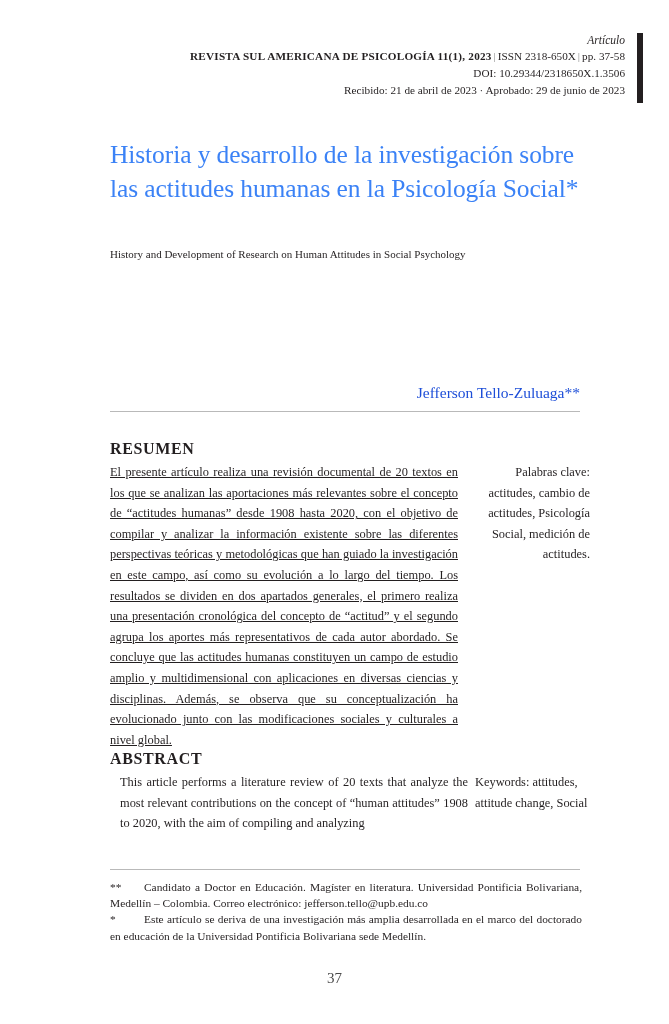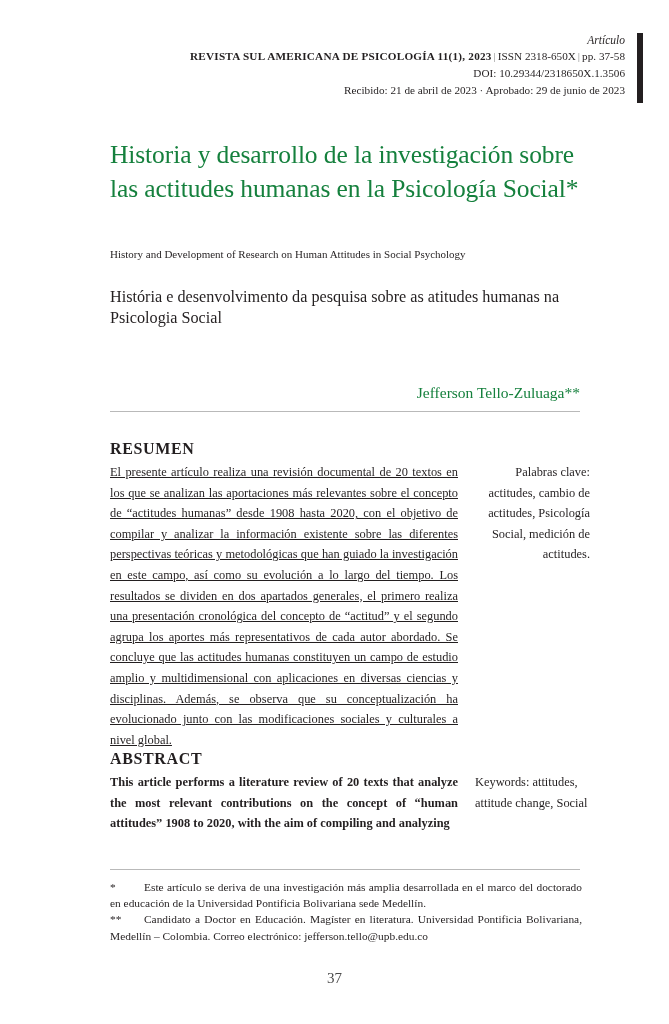--- a/index.html
+++ b/index.html
@@ -68,21 +68,21 @@
   .title-block {
     position: absolute;
     left: 110px;
     top: 138px;
     width: 470px;
   }
   .title-main {
     font-size: 25.5px;
     line-height: 34px;
     font-weight: normal;
-    color: #15803d;
+    color: #3b82f6;
     margin: 0;
     letter-spacing: -0.1px;
   }
   .title-en {
     font-size: 11px;
     line-height: 21.5px;
     margin: 0;
     padding-top: 38px;
     font-weight: normal;
     color: #231f20;
@@ -97,21 +97,21 @@
   }
 
   
   .author-line {
     position: absolute;
     left: 110px;
     top: 384px;
     width: 470px;
     text-align: right;
     font-size: 15.5px;
-    color: #15803d;
+    color: #1d4ed8;
   }
   .rule-author {
     position: absolute;
     left: 110px;
     top: 411px;
     width: 470px;
     height: 1px;
     background: #b9b9b9;
   }
 
@@ -146,24 +146,23 @@
     position: absolute;
     left: 475px;
     top: 462px;
     width: 115px;
     text-align: right;
   }
 
   #abstract-heading { position: absolute; left: 110px; top: 750px; }
   #abstract-text {
     position: absolute;
-    left: 110px;
+    left: 120px;
     top: 772px;
     width: 348px;
-    font-weight: bold;
   }
   #keywords-en {
     position: absolute;
     left: 475px;
     top: 772px;
     width: 120px;
   }
 
   
   .rule-footnote {
@@ -214,39 +213,38 @@
       <span class="jname">REVISTA SUL AMERICANA DE PSICOLOGÍA 11(1), 2023</span><span class="sep">|</span><span>ISSN 2318-650X</span><span class="sep">|</span><span>pp. 37-58</span>
     </div>
     <div class="doi-line">DOI: 10.29344/2318650X.1.3506</div>
     <div class="dates-line">Recibido: 21 de abril de 2023 · Aprobado: 29 de junio de 2023</div>
   </div>
   <div class="header-bar"></div>
 
   <div class="title-block">
     <h1 class="title-main">Historia y desarrollo de la investigación sobre las actitudes humanas en la Psicología Social*</h1>
     <p class="title-en">History and Development of Research on Human Attitudes in Social Psychology</p>
-    <p class="title-pt">História e desenvolvimento da pesquisa sobre as atitudes humanas na Psicologia Social</p>
   </div>
 
   <div class="author-line">Jefferson Tello-Zuluaga**</div>
   <div class="rule-author"></div>
 
   <div class="section-heading" id="resumen-heading">RESUMEN</div>
   <div class="abs-body" id="resumen-text">El presente artículo realiza una revisión documental de 20 textos en los que se analizan las aportaciones más relevantes sobre el concepto de “actitudes humanas” desde 1908 hasta 2020, con el objetivo de compilar y analizar la información existente sobre las diferentes perspectivas teóricas y metodológicas que han guiado la investigación en este campo, así como su evolución a lo largo del tiempo. Los resultados se dividen en dos apartados generales, el primero realiza una presentación cronológica del concepto de “actitud” y el segundo agrupa los aportes más representativos de cada autor abordado. Se concluye que las actitudes humanas constituyen un campo de estudio amplio y multidimensional con aplicaciones en diversas ciencias y disciplinas. Además, se observa que su conceptualización ha evolucionado junto con las modificaciones sociales y culturales a nivel global.</div>
   <div class="kw-body" id="palabras-clave">Palabras clave: actitudes, cambio de actitudes, Psicología Social, medición de actitudes.</div>
 
   <div class="section-heading" id="abstract-heading">ABSTRACT</div>
   <div class="abs-body" id="abstract-text">This article performs a literature review of 20 texts that analyze the most relevant contributions on the concept of “human attitudes” 1908 to 2020, with the aim of compiling and analyzing</div>
   <div class="kw-body" id="keywords-en">Keywords: attitudes, attitude change, Social</div>
 
   <div class="rule-footnote"></div>
   <div class="footnotes">
     <p class="footnote">
+      <span class="marker">**</span><span>Candidato a Doctor en Educación. Magíster en literatura. Universidad Pontificia Bolivariana, Medellín – Colombia. Correo electrónico: jefferson.tello@upb.edu.co</span>
+    </p>
+    <p class="footnote">
       <span class="marker">*</span><span>Este artículo se deriva de una investigación más amplia desarrollada en el marco del doctorado en educación de la Universidad Pontificia Bolivariana sede Medellín.</span>
     </p>
-    <p class="footnote">
-      <span class="marker">**</span><span>Candidato a Doctor en Educación. Magíster en literatura. Universidad Pontificia Bolivariana, Medellín – Colombia. Correo electrónico: jefferson.tello@upb.edu.co</span>
-    </p>
   </div>
 
   <div class="page-number">37</div>
 
 </div>
 
 </body></html>

